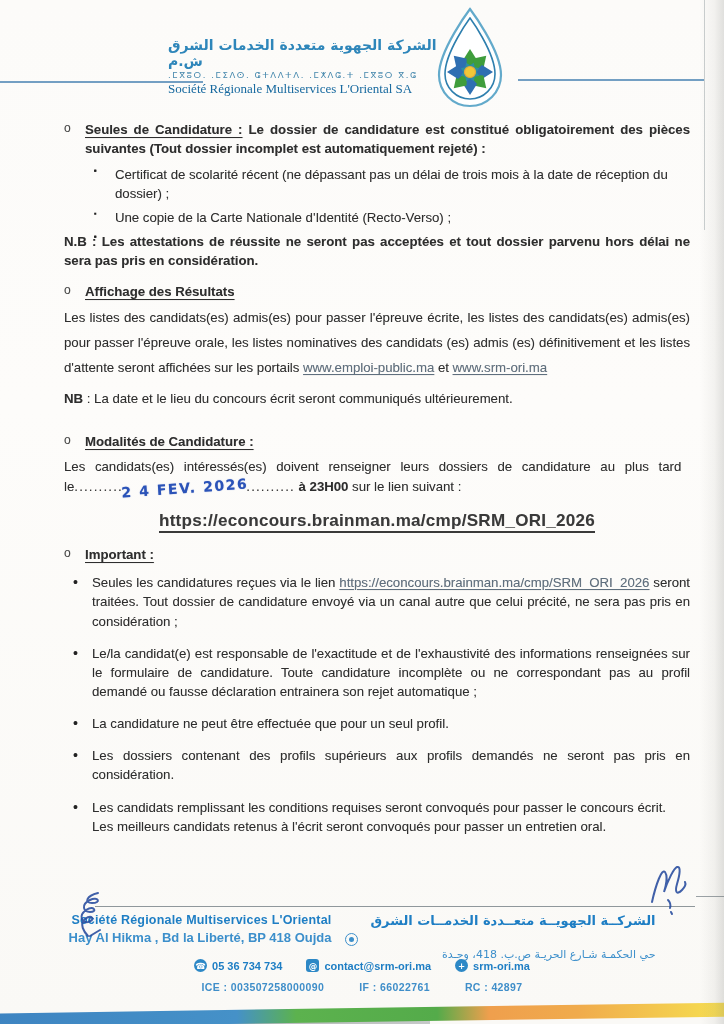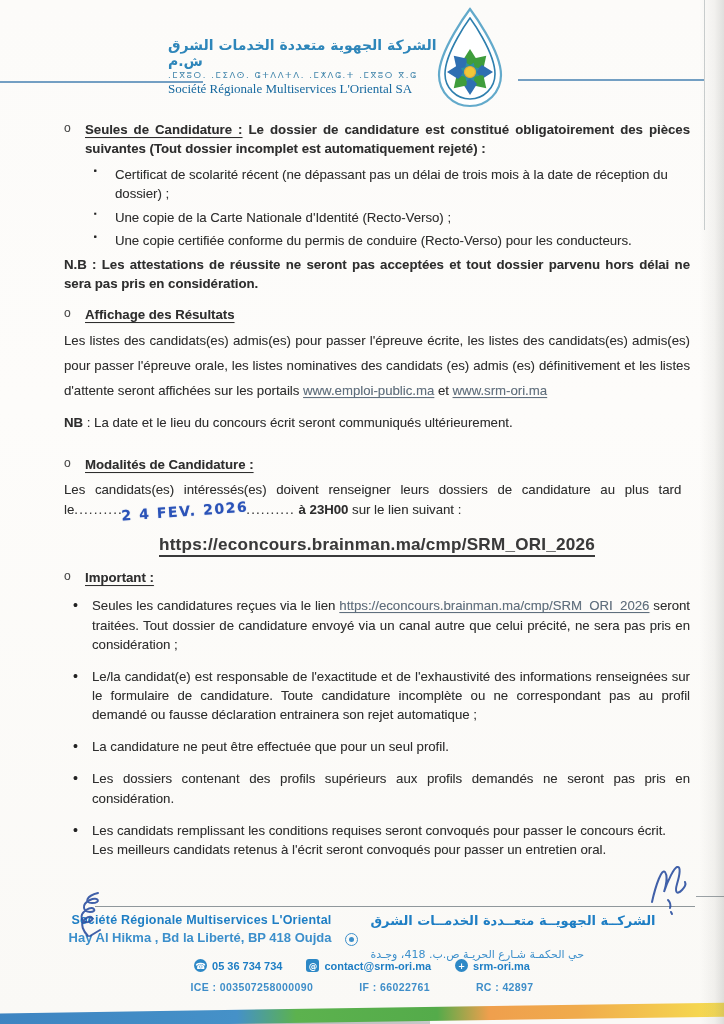--- a/index.html
+++ b/index.html
@@ -61,30 +61,30 @@
 
   
   .f-rule { position:absolute; top:906px; left:95px; width:600px; height:1px; background:#8f979b; }
   .f-rule-stub { position:absolute; top:896px; right:0; width:28px; height:1px; background:#9aa1a5; }
   .f-cols { position:absolute; top:913px; left:0; width:100%; display:flex; justify-content:center; gap:13px; }
   .f-col-fr { text-align:right; }
   .f-name-fr { font-weight:bold; font-size:12.5px; color:#1e7ec4; letter-spacing:0.2px; }
   .f-addr-fr { font-weight:bold; font-size:13px; color:#3c8fcb; margin-top:3px; }
   .f-oicon { width:11px; height:11px; border:1.5px solid #3c8fcb; border-radius:50%; position:relative; margin-top:20px; }
   .f-oicon::after { content:''; position:absolute; inset:3px; background:#3c8fcb; border-radius:50%; }
-  .f-col-ar { direction:rtl; text-align:left; font-family:"DejaVu Sans", sans-serif; }
+  .f-col-ar { direction:rtl; text-align:right; font-family:"DejaVu Sans", sans-serif; }
   .f-name-ar { font-weight:bold; font-size:13px; color:#1e7ec4; }
   .f-addr-ar { font-size:11px; color:#3c8fcb; margin-top:20px; }
   .f-contacts { position:absolute; top:959px; left:0; width:100%; display:flex; justify-content:center; gap:24px;
                 align-items:center; color:#1e7ec4; font-size:11px; font-weight:bold; }
   .f-contacts .item { display:flex; align-items:center; gap:5px; }
   .ci { width:13px; height:13px; border-radius:50%; background:#2d88c6; color:#fff; font-size:8.5px;
         display:inline-flex; align-items:center; justify-content:center; font-family:"DejaVu Sans", sans-serif; }
   .ci.sq { border-radius:3px; }
-  .f-ice { position:absolute; top:981px; left:0; width:100%; display:flex; justify-content:center; gap:46px;
+  .f-ice { position:absolute; top:981px; left:0; width:100%; display:flex; justify-content:center; gap:35px;
            color:#3f8ec9; font-size:10.5px; font-weight:bold; letter-spacing:0.4px; }
 
   
   .bar-gray { position:absolute; bottom:0; left:0; width:430px; height:9px;
               background:linear-gradient(90deg,#9fa4a6,#c6c9c9); }
   .bar-color { position:absolute; bottom:2px; left:-8px; width:742px; height:14px;
     transform:rotate(-0.85deg);
     background:linear-gradient(90deg,#3e84c1 0%,#4591c8 33%,#5cb24e 41%,#54ab4a 60%,#ef9f4d 67%,#f0ab4c 79%,#f5d54f 95%,#f8e055 100%); }
 </style>
 </head>
@@ -134,21 +134,21 @@
     <div class="sec-head lead-wrap">
       <span class="marker">o</span>
       <p class="lead just" style="margin:0;"><span class="utitle">Seules de Candidature :</span> <span>Le dossier de candidature est constitué obligatoirement des pièces suivantes (Tout dossier incomplet est automatiquement rejeté) :</span></p>
     </div>
 
     <ul class="items">
       <li><span class="sqb">▪</span></li>
       <li><span class="sqb">▪</span><span class="just">Certificat de scolarité récent (ne dépassant pas un délai de trois mois à la date de réception du dossier) ;</span></li>
       <li><span class="sqb">▪</span><span class="just">Une copie de la Carte Nationale d'Identité (Recto-Verso) ;</span></li>
       <li><span class="sqb">▪</span></li>
-      <li><span class="sqb">▪</span><span class="just">Une copie certifiée conforme du permis de conduire (Recto-Verso) pour les conducteurs.</span></li>
+      <li><span class="sqb">▪</span></li>
     </ul>
 
     <p class="nbnote just">N.B : Les attestations de réussite ne seront pas acceptées et tout dossier parvenu hors délai ne sera pas pris en considération.</p>
 
     <div class="gap12"></div>
 
     <div class="sec-head">
       <span class="marker">o</span>
       <span class="utitle">Affichage des Résultats</span>
     </div>

